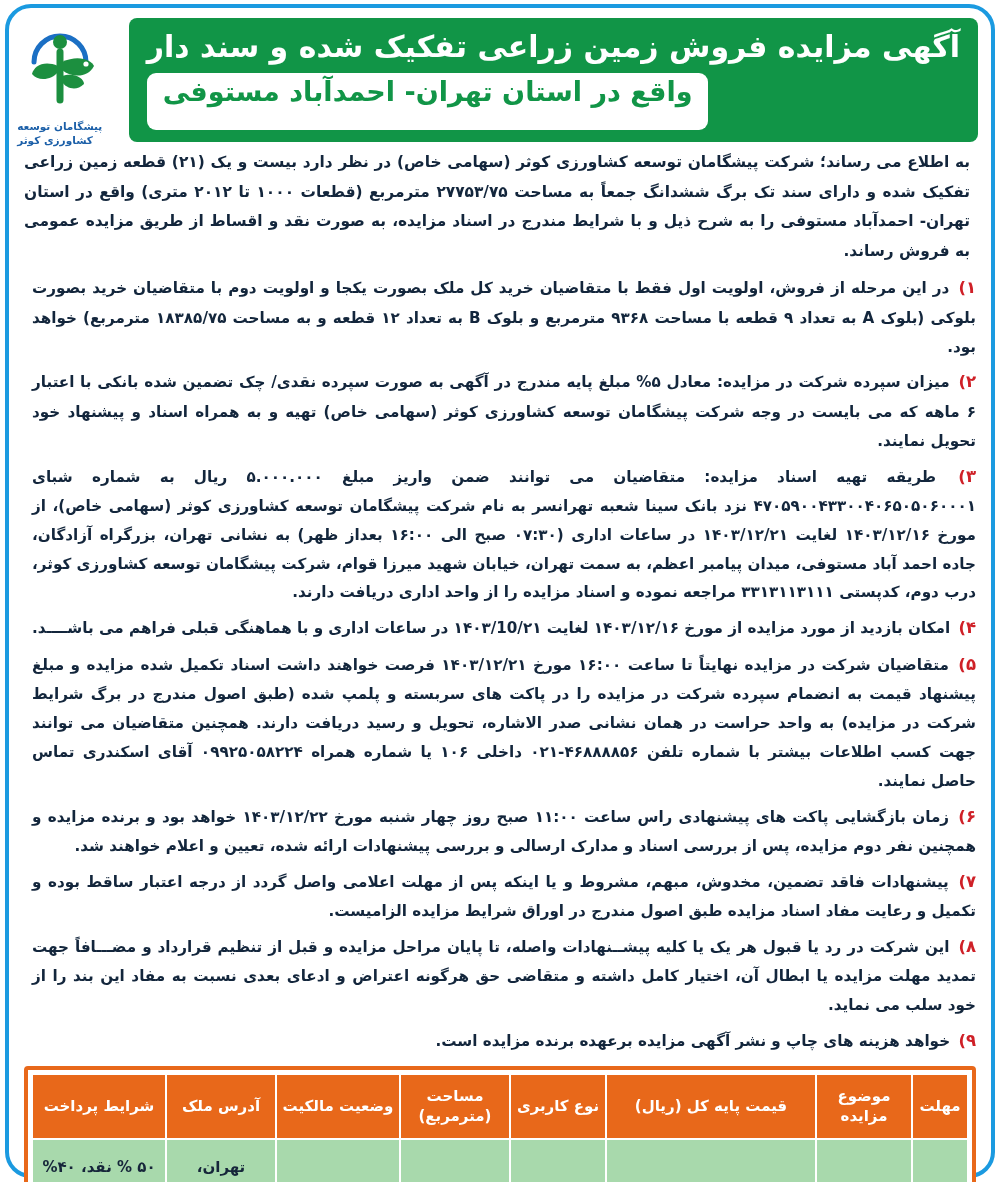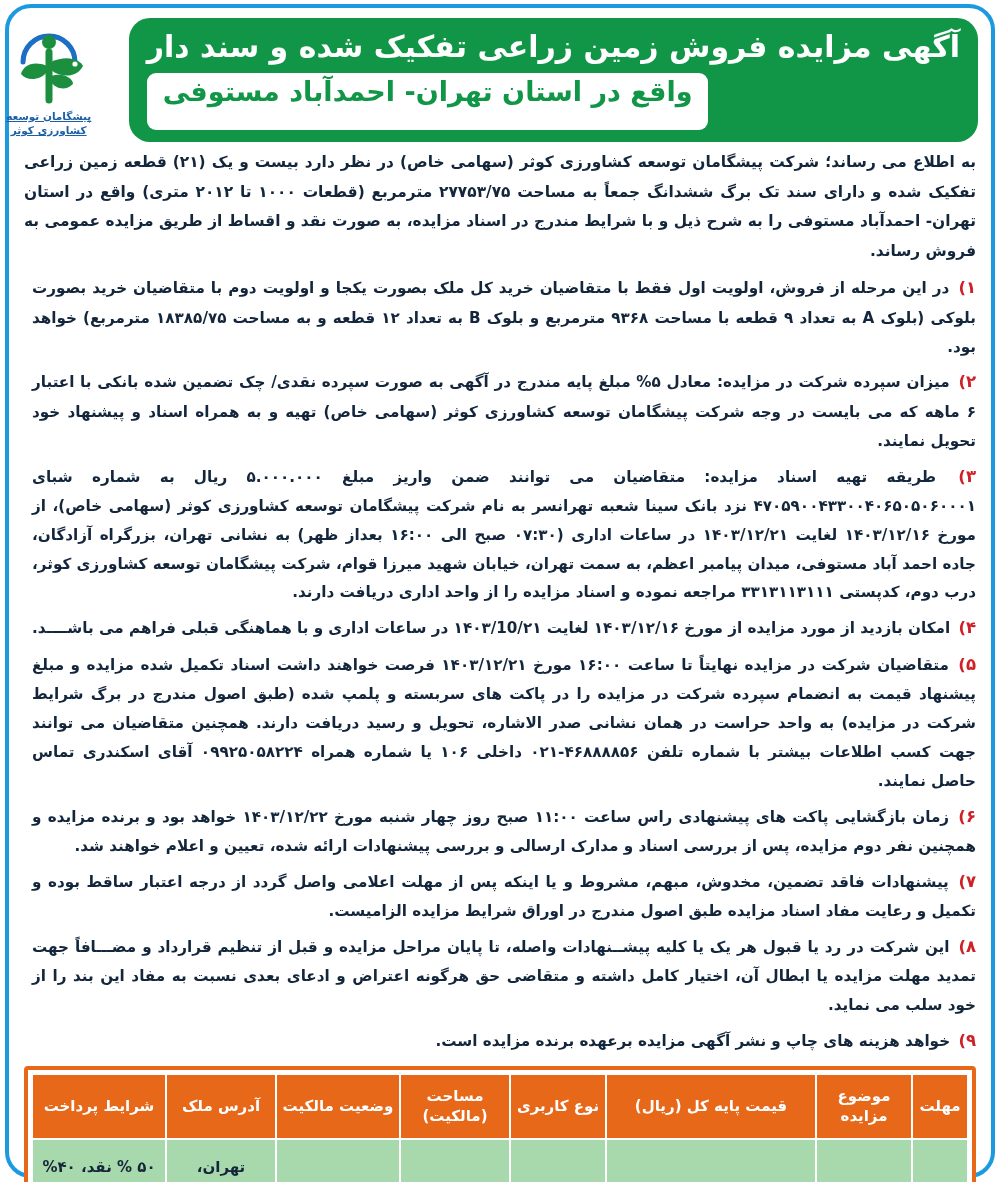--- a/index.html
+++ b/index.html
@@ -47,28 +47,28 @@
   .header {
     display: flex;
     flex-direction: row;
     align-items: stretch;
     height: 124px;
     margin: 2px 0 4px 0;
   }
   .header-banner {
     flex: 1 1 auto;
     background: #119547;
-    border-radius: 21px;
+    border-radius: 8px;
     padding: 8px 18px 10px 18px;
     box-sizing: border-box;
     display: flex;
     flex-direction: column;
     justify-content: center;
     align-items: flex-end;
-    margin-left: 18px;
+    margin-left: 7px;
   }
   .header-line1 {
     color: #ffffff;
     font-size: 30px;
     font-weight: bold;
     line-height: 1.25;
     text-align: right;
     white-space: nowrap;
     letter-spacing: -0.3px;
   }
@@ -97,33 +97,32 @@
     justify-content: flex-start;
     padding-top: 4px;
     box-sizing: border-box;
   }
   .logo-mark {
     width: 92px;
     height: 86px;
     position: relative;
   }
   .logo-caption {
-    margin-top: 2px;
-    text-align: center;
+    margin-top: 12px;
+    text-align: left;
     color: #1b5fa8;
     font-size: 10.5px;
     font-weight: bold;
     line-height: 1.32;
     white-space: nowrap;
-    text-decoration: underline;
   }
 
   
   .intro {
-    margin: 6px 2px 2px 2px;
+    margin: 6px 8px 2px 2px;
   }
   .para {
     font-size: 15.4px;
     line-height: 1.92;
     color: #13263c;
     text-align: justify;
     text-align-last: right;
     margin: 0 0 6px 0;
     font-weight: bold;
     direction: rtl;
@@ -265,21 +264,21 @@
             <col class="col-owner">
             <col class="col-addr">
             <col class="col-pay">
         </colgroup>
         <thead>
           <tr>
               <th>مهلت</th>
               <th>موضوع مزایده</th>
               <th>قیمت پایه کل (ریال)</th>
               <th>نوع کاربری</th>
-              <th>مساحت (مالکیت)</th>
+              <th>مساحت (مترمربع)</th>
               <th>وضعیت مالکیت</th>
               <th>آدرس ملک</th>
               <th>شرایط پرداخت</th>
             </tr>
         </thead>
         <tbody>
             <tr>
               <td>۱</td>
               <td>زمین زراعی</td>
               <td>۱.۲۰۹.۵۵۲.۵۰۰.۰۰۰</td>

